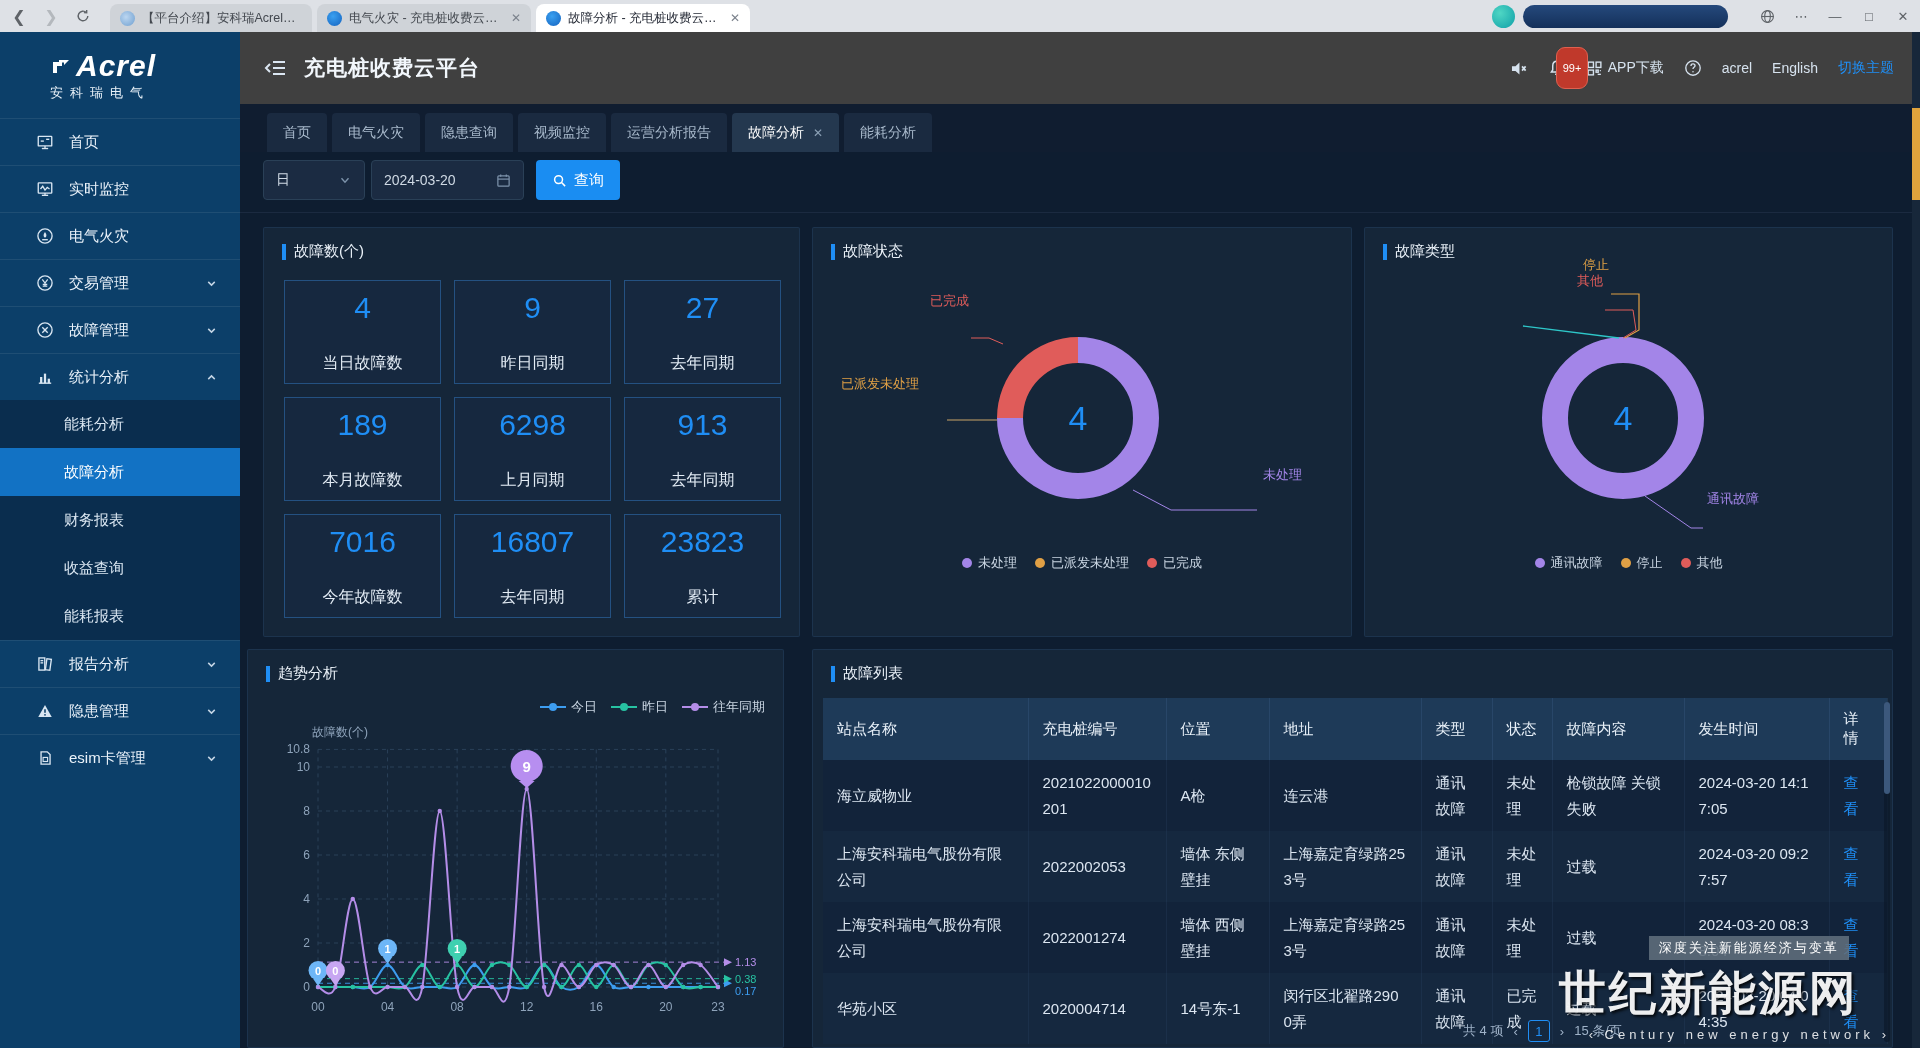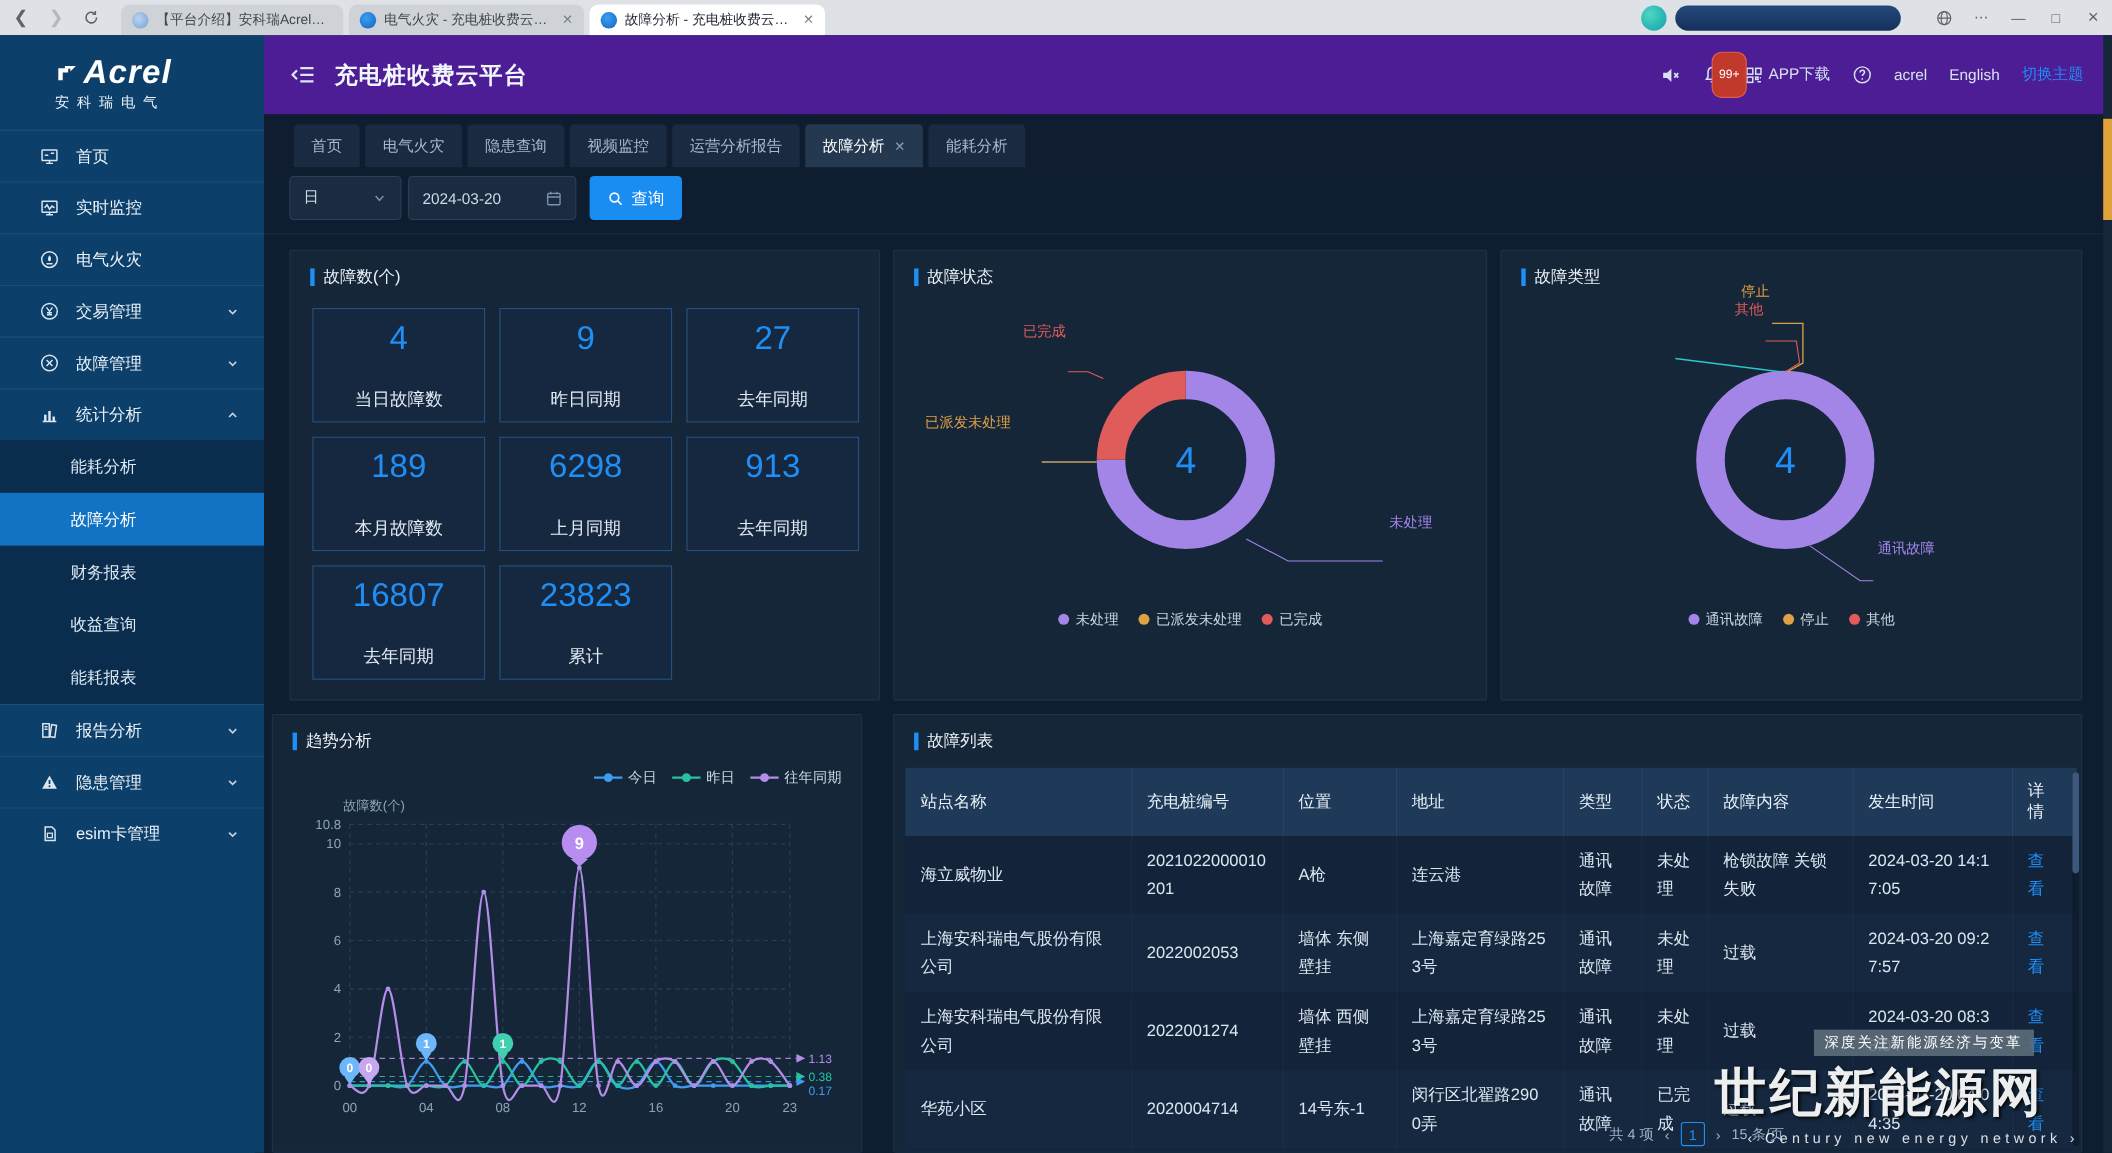--- a/index.html
+++ b/index.html
@@ -31,21 +31,21 @@
   #logo .brand svg{margin-right:4px}
   #logo .sub{color:#e8f1f8;font-size:13px;letter-spacing:7px;margin-top:1px}
   .side-item{height:47px;display:flex;align-items:center;padding-left:36px;font-size:15px;color:#eaf2fa;cursor:pointer;border-top:1px solid rgba(255,255,255,.08)}
   .side-item .ic{width:18px;height:18px;margin-right:15px;color:#d9e6f2}
   .side-item .chev{margin-left:auto;margin-right:22px;color:#c3d4e4}
   #side-sub{background:#0a2d4e}
   .sub-item{height:48px;display:flex;align-items:center;padding-left:64px;font-size:15px;color:#dce8f3;cursor:pointer}
   .sub-item.active{background:#1272c4;color:#fff}
 
   
-  #app-header{position:absolute;left:240px;top:32px;width:1680px;height:72px;background:#4c1d95}
+  #app-header{position:absolute;left:240px;top:32px;width:1680px;height:72px;background:#404040}
   #collapse{position:absolute;left:24px;top:24px;color:#dbe6f2;cursor:pointer}
   #app-title{position:absolute;left:64px;top:22px;font-size:21px;font-weight:bold;color:#f2f7fc;letter-spacing:1px}
   #header-right{position:absolute;right:26px;top:0;height:72px;display:flex;align-items:center;gap:20px;color:#d6e2ee;font-size:14px}
   #header-right .hic{cursor:pointer;display:flex;align-items:center;color:#d6e2ee}
   #bell-wrap{position:relative;cursor:pointer}
   #bell-badge{position:absolute;left:8px;top:-12px;background:#c0392b;color:#fff;font-size:11px;padding:14px 6px;border-radius:9px;border:1px solid #e0604f}
   #app-dl{display:flex;align-items:center;gap:5px;cursor:pointer}
   #theme-link{color:#1f8ef5;cursor:pointer}
   #lang-link,#user-name{cursor:pointer}
 
@@ -440,20 +440,24 @@
           <div class="v">189</div>
           <div class="l">本月故障数</div>
         </div>
         <div class="card">
           <div class="v">6298</div>
           <div class="l">上月同期</div>
         </div>
         <div class="card">
           <div class="v">913</div>
           <div class="l">去年同期</div>
+        </div>
+        <div class="card">
+          <div class="v">7016</div>
+          <div class="l">今年故障数</div>
         </div>
         <div class="card">
           <div class="v">16807</div>
           <div class="l">去年同期</div>
         </div>
         <div class="card">
           <div class="v">23823</div>
           <div class="l">累计</div>
         </div>
       </div>

